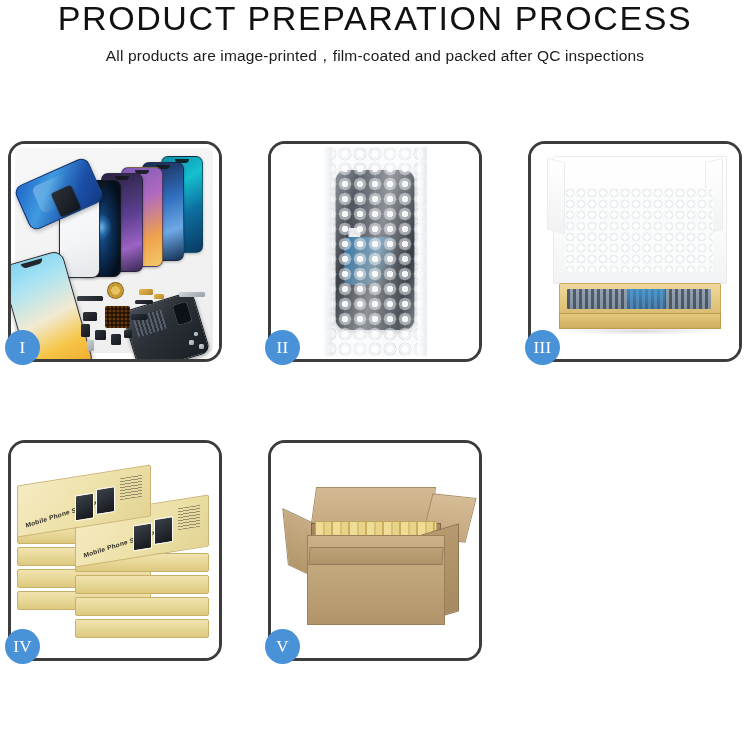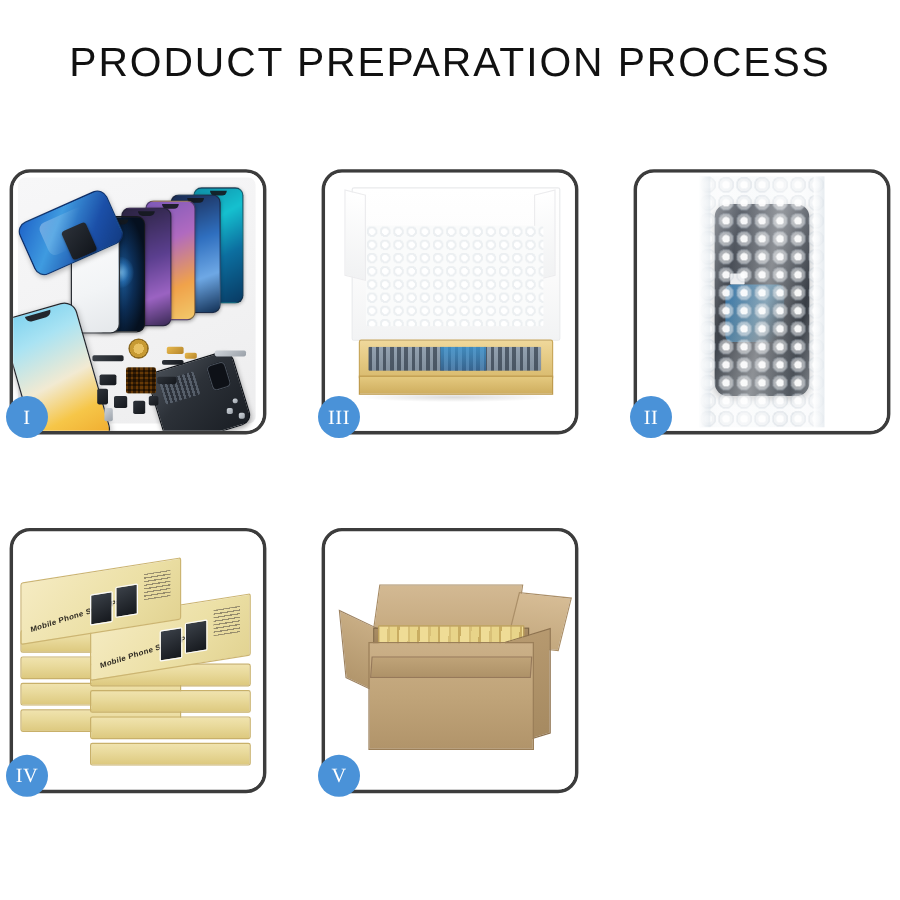--- a/index.html
+++ b/index.html
@@ -15,21 +15,20 @@
   }
   .page {
     position: relative;
     width: 750px;
     height: 750px;
     box-sizing: border-box;
   }
 
   
   .header {
-    padding-top: 34px;
     text-align: center;
   }
   .title {
     font-family: "Liberation Sans", sans-serif;
     font-size: 34px;
     font-weight: 500;
     letter-spacing: 1.6px;
     color: #111111;
     line-height: 1.08;
     margin: 0;
@@ -446,20 +445,21 @@
     transform: rotate(-7deg); border-radius: 3px;
   }
 </style>
 </head>
 <body>
 
 <div class="page">
 
   <div class="header">
     <h1 class="title">PRODUCT PREPARATION PROCESS</h1>
+    <p class="subtitle">All products are image-printed，film-coated and packed after QC inspections</p>
   </div>
 
   <div class="grid">
 
     <div class="panel">
       <div class="panel-inner">
         <div class="p1-bg"></div>
 
         <div class="phone-fan">
           <div class="pf pf-e">
@@ -505,44 +505,44 @@
         <div class="part part-silver" style="left:168px; top:148px; width:26px; height:5px;"></div>
         <div class="part part-silver" style="left:178px; top:196px; width:5px;  height:5px;"></div>
         <div class="part part-silver" style="left:188px; top:200px; width:5px;  height:5px;"></div>
         <div class="part part-silver" style="left:183px; top:188px; width:4px;  height:4px;"></div>
       </div>
       <div class="badge">I</div>
     </div>
 
     <div class="panel">
       <div class="panel-inner">
+        <div class="bw-sleeve"></div>
+        <div class="bw-phone">
+          <span class="bw-tag"></span>
+        </div>
+        <div class="bw-bubbles"></div>
+        <div class="bw-sheen"></div>
+        <div class="bw-seal-l"></div>
+        <div class="bw-seal-r"></div>
+      </div>
+      <div class="badge">II</div>
+    </div>
+
+    <div class="panel">
+      <div class="panel-inner">
         <div class="mb-lid-back"></div>
         <div class="mb-lid-flapL"></div>
         <div class="mb-lid-flapR"></div>
         <div class="mb-foam"></div>
         <div class="mb-shadow"></div>
         <div class="mb-tray"></div>
         <div class="mb-content"></div>
         <div class="mb-tray-front"></div>
       </div>
       <div class="badge">III</div>
-    </div>
-
-    <div class="panel">
-      <div class="panel-inner">
-        <div class="bw-sleeve"></div>
-        <div class="bw-phone">
-          <span class="bw-tag"></span>
-        </div>
-        <div class="bw-bubbles"></div>
-        <div class="bw-sheen"></div>
-        <div class="bw-seal-l"></div>
-        <div class="bw-seal-r"></div>
-      </div>
-      <div class="badge">II</div>
     </div>
 
     <div class="panel">
       <div class="panel-inner">
         <div class="stack">
 
           <div class="sbox" style="left:6px;   top:148px; width:132px; height:17px;"></div>
           <div class="sbox" style="left:6px;   top:126px; width:132px; height:17px;"></div>
           <div class="sbox" style="left:6px;   top:104px; width:132px; height:17px;"></div>
           <div class="sbox" style="left:6px;   top:82px;  width:132px; height:17px;"></div>

